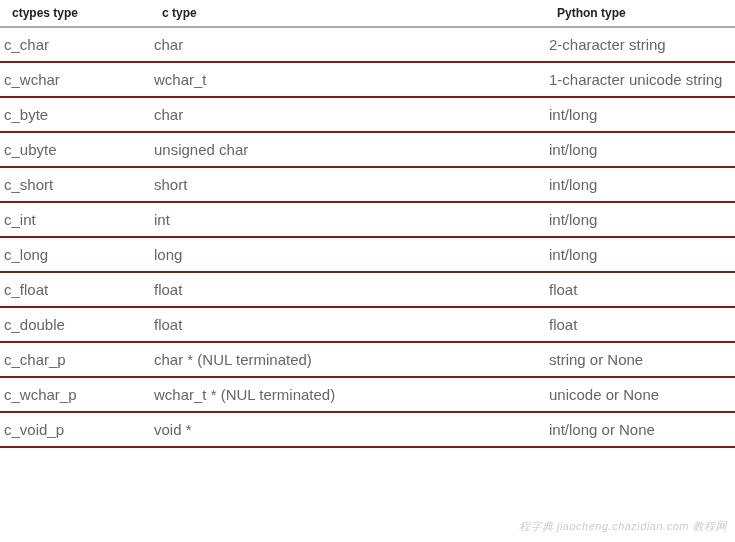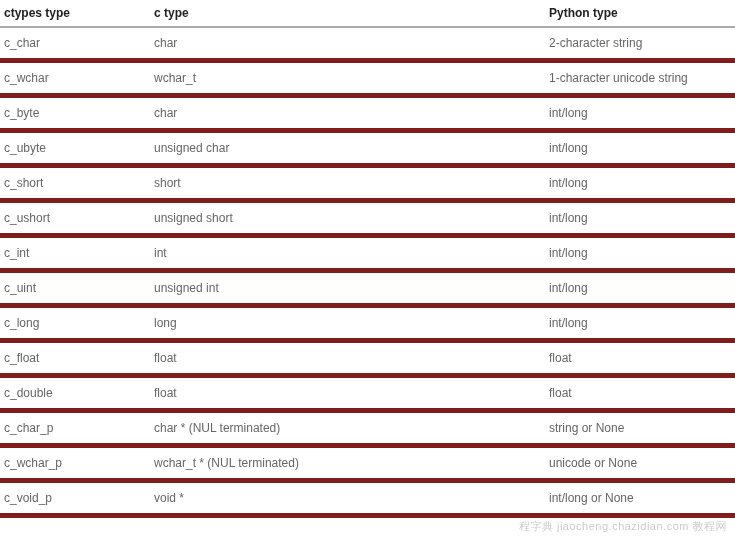--- a/index.html
+++ b/index.html
@@ -16,42 +16,43 @@
     }
     table {
       width: 100%;
       border-collapse: collapse;
       table-layout: fixed;
     }
     thead th {
       text-align: left;
       font-weight: bold;
       color: #222;
-      padding: 6px 8px 6px 4px;
+      padding: 6px 8px 6px 12px;
       border-bottom: 2px solid #aaa;
       font-size: 12px;
     }
     tbody td {
       padding: 8px 8px 8px 4px;
-      border-bottom: 5px solid #7f1d1d;
+      border-bottom: 2px solid #7f1d1d;
       color: #666;
-      font-size: 12px;
+      font-size: 15px;
       vertical-align: middle;
     }
     col.col1 { width: 150px; }
     col.col2 { width: 395px; }
     col.col3 { width: 190px; }
     .watermark {
       position: absolute;
       right: 8px;
       bottom: 8px;
       font-size: 11px;
       color: #ccc;
       pointer-events: none;
       letter-spacing: 0.5px;
+      font-style: italic;
     }
   </style>
 </head>
 <body>
 
 <table>
   <colgroup>
     <col class="col1">
     <col class="col2">
     <col class="col3">
@@ -83,32 +84,22 @@
         <td>c_ubyte</td>
         <td>unsigned char</td>
         <td>int/long</td>
       </tr>
       <tr>
         <td>c_short</td>
         <td>short</td>
         <td>int/long</td>
       </tr>
       <tr>
-        <td>c_ushort</td>
-        <td>unsigned short</td>
-        <td>int/long</td>
-      </tr>
-      <tr>
         <td>c_int</td>
         <td>int</td>
-        <td>int/long</td>
-      </tr>
-      <tr>
-        <td>c_uint</td>
-        <td>unsigned int</td>
         <td>int/long</td>
       </tr>
       <tr>
         <td>c_long</td>
         <td>long</td>
         <td>int/long</td>
       </tr>
       <tr>
         <td>c_float</td>
         <td>float</td>

